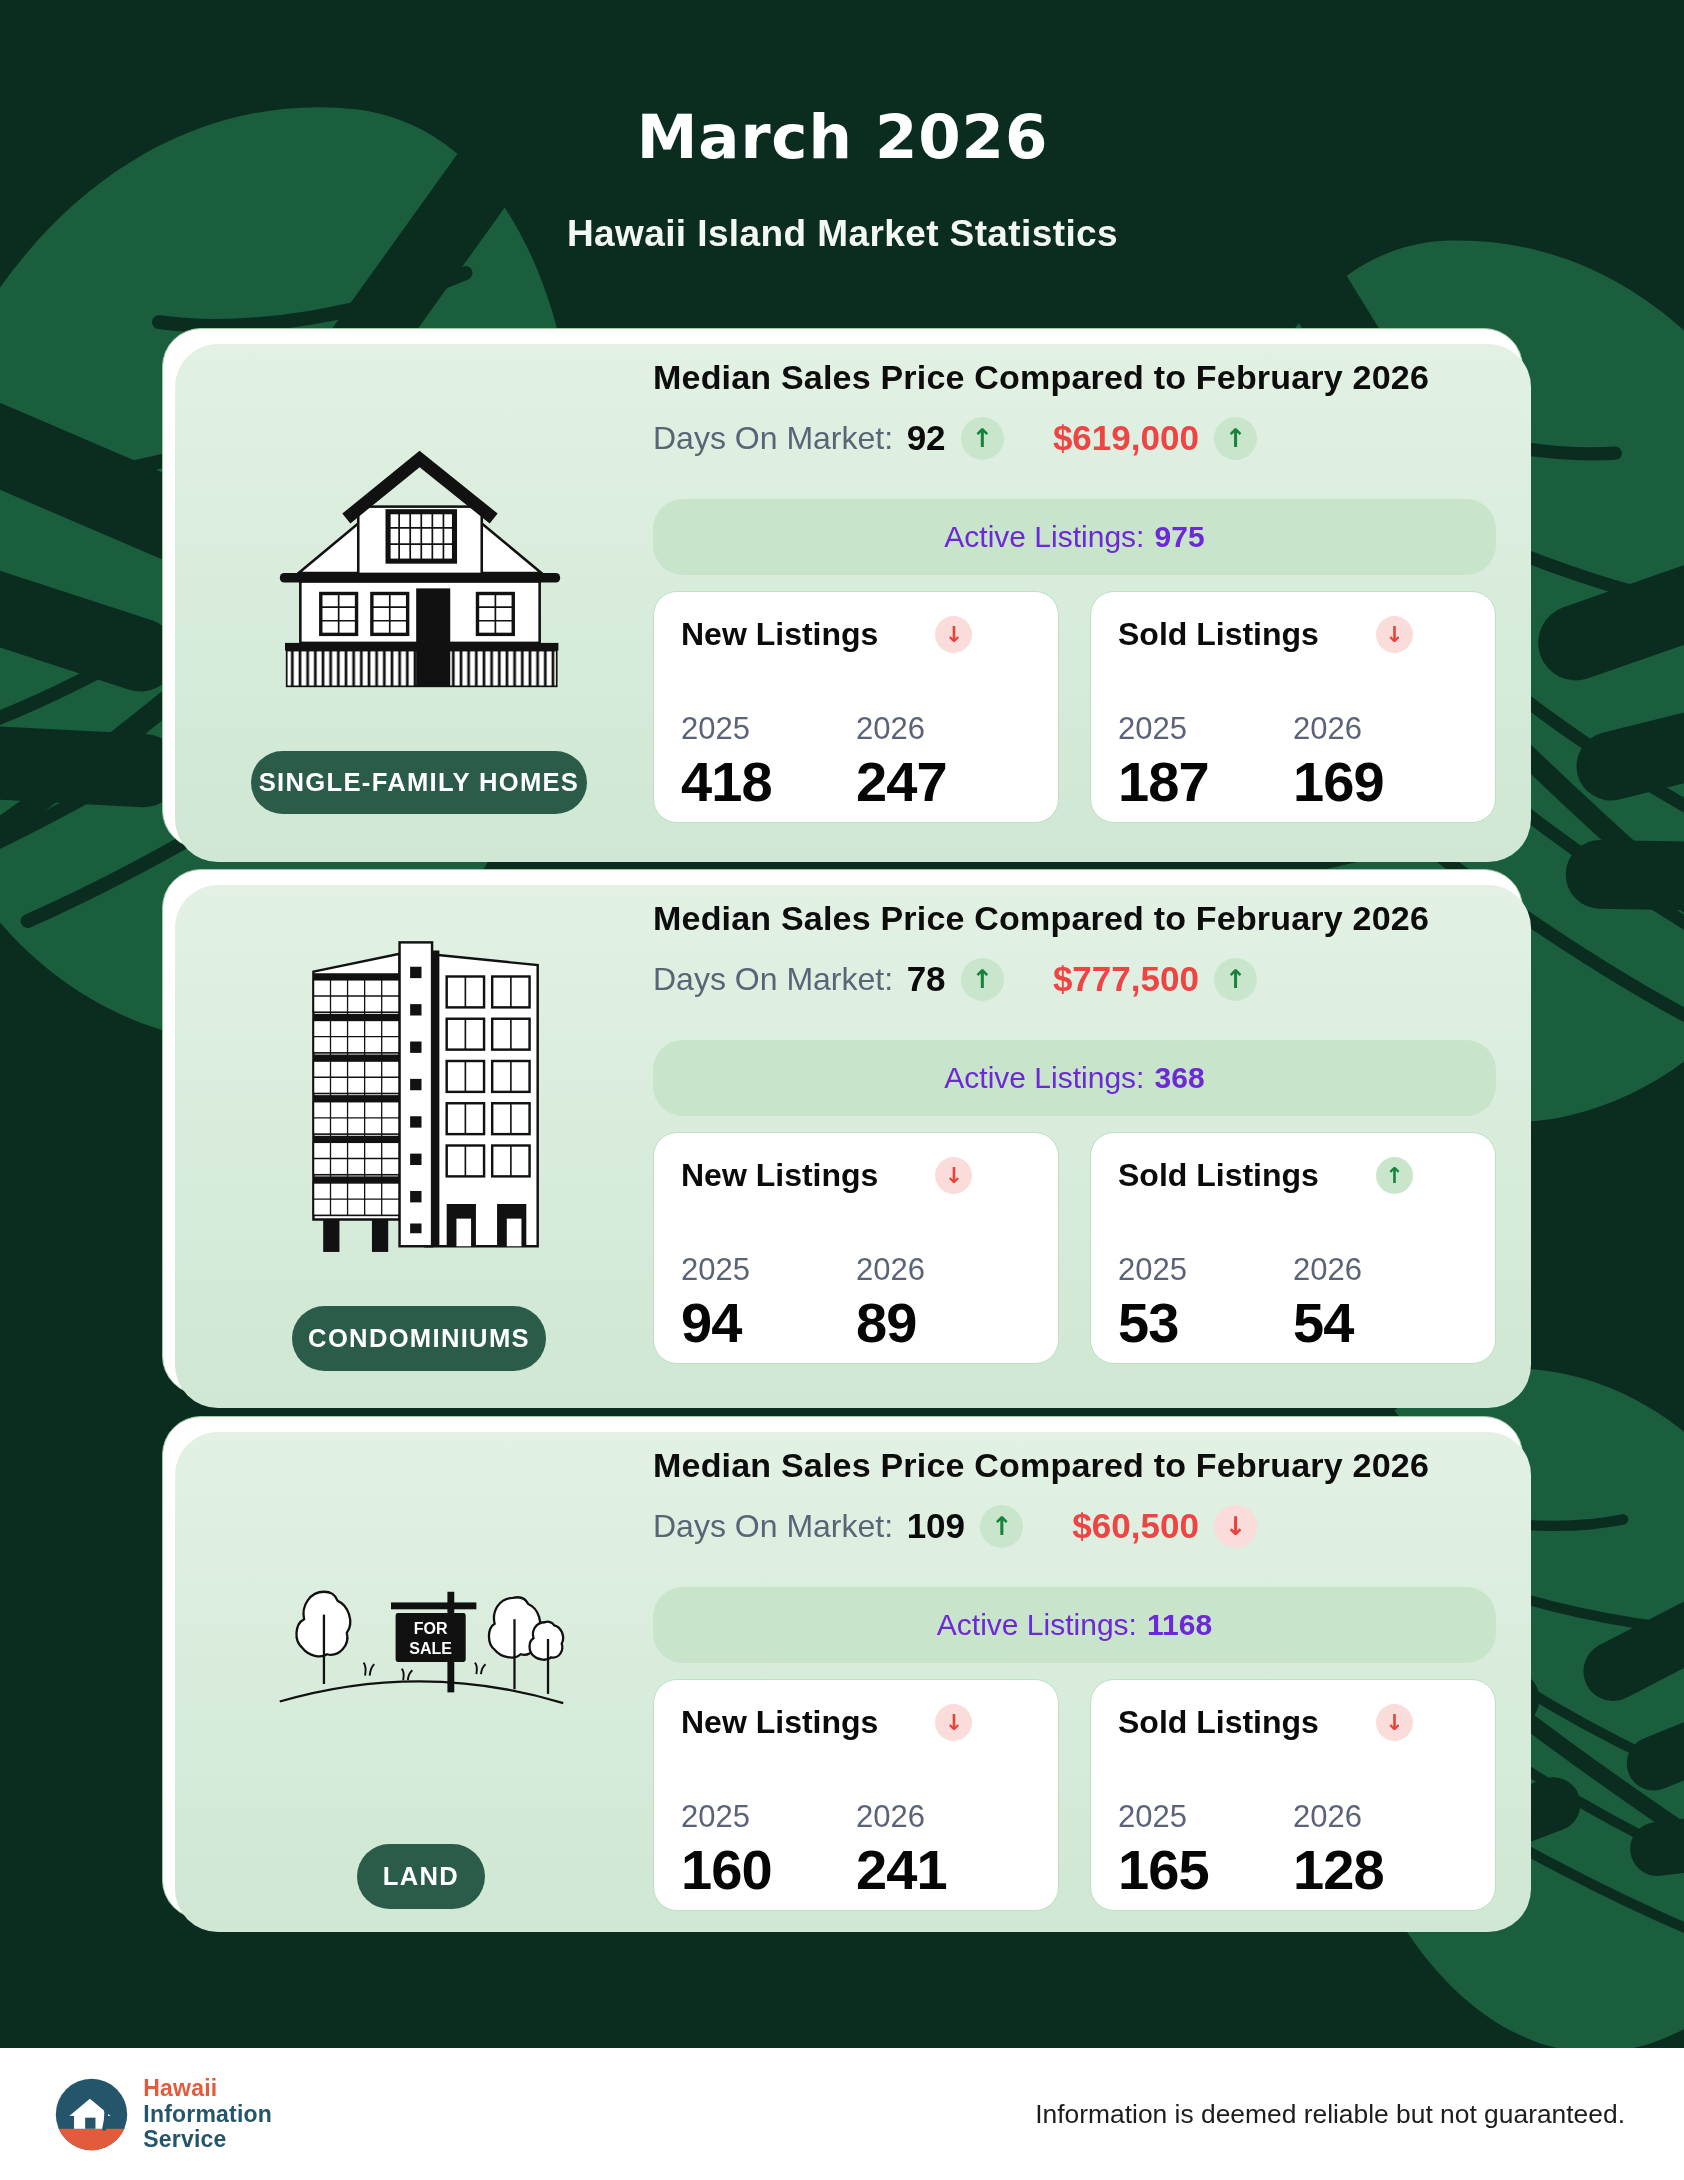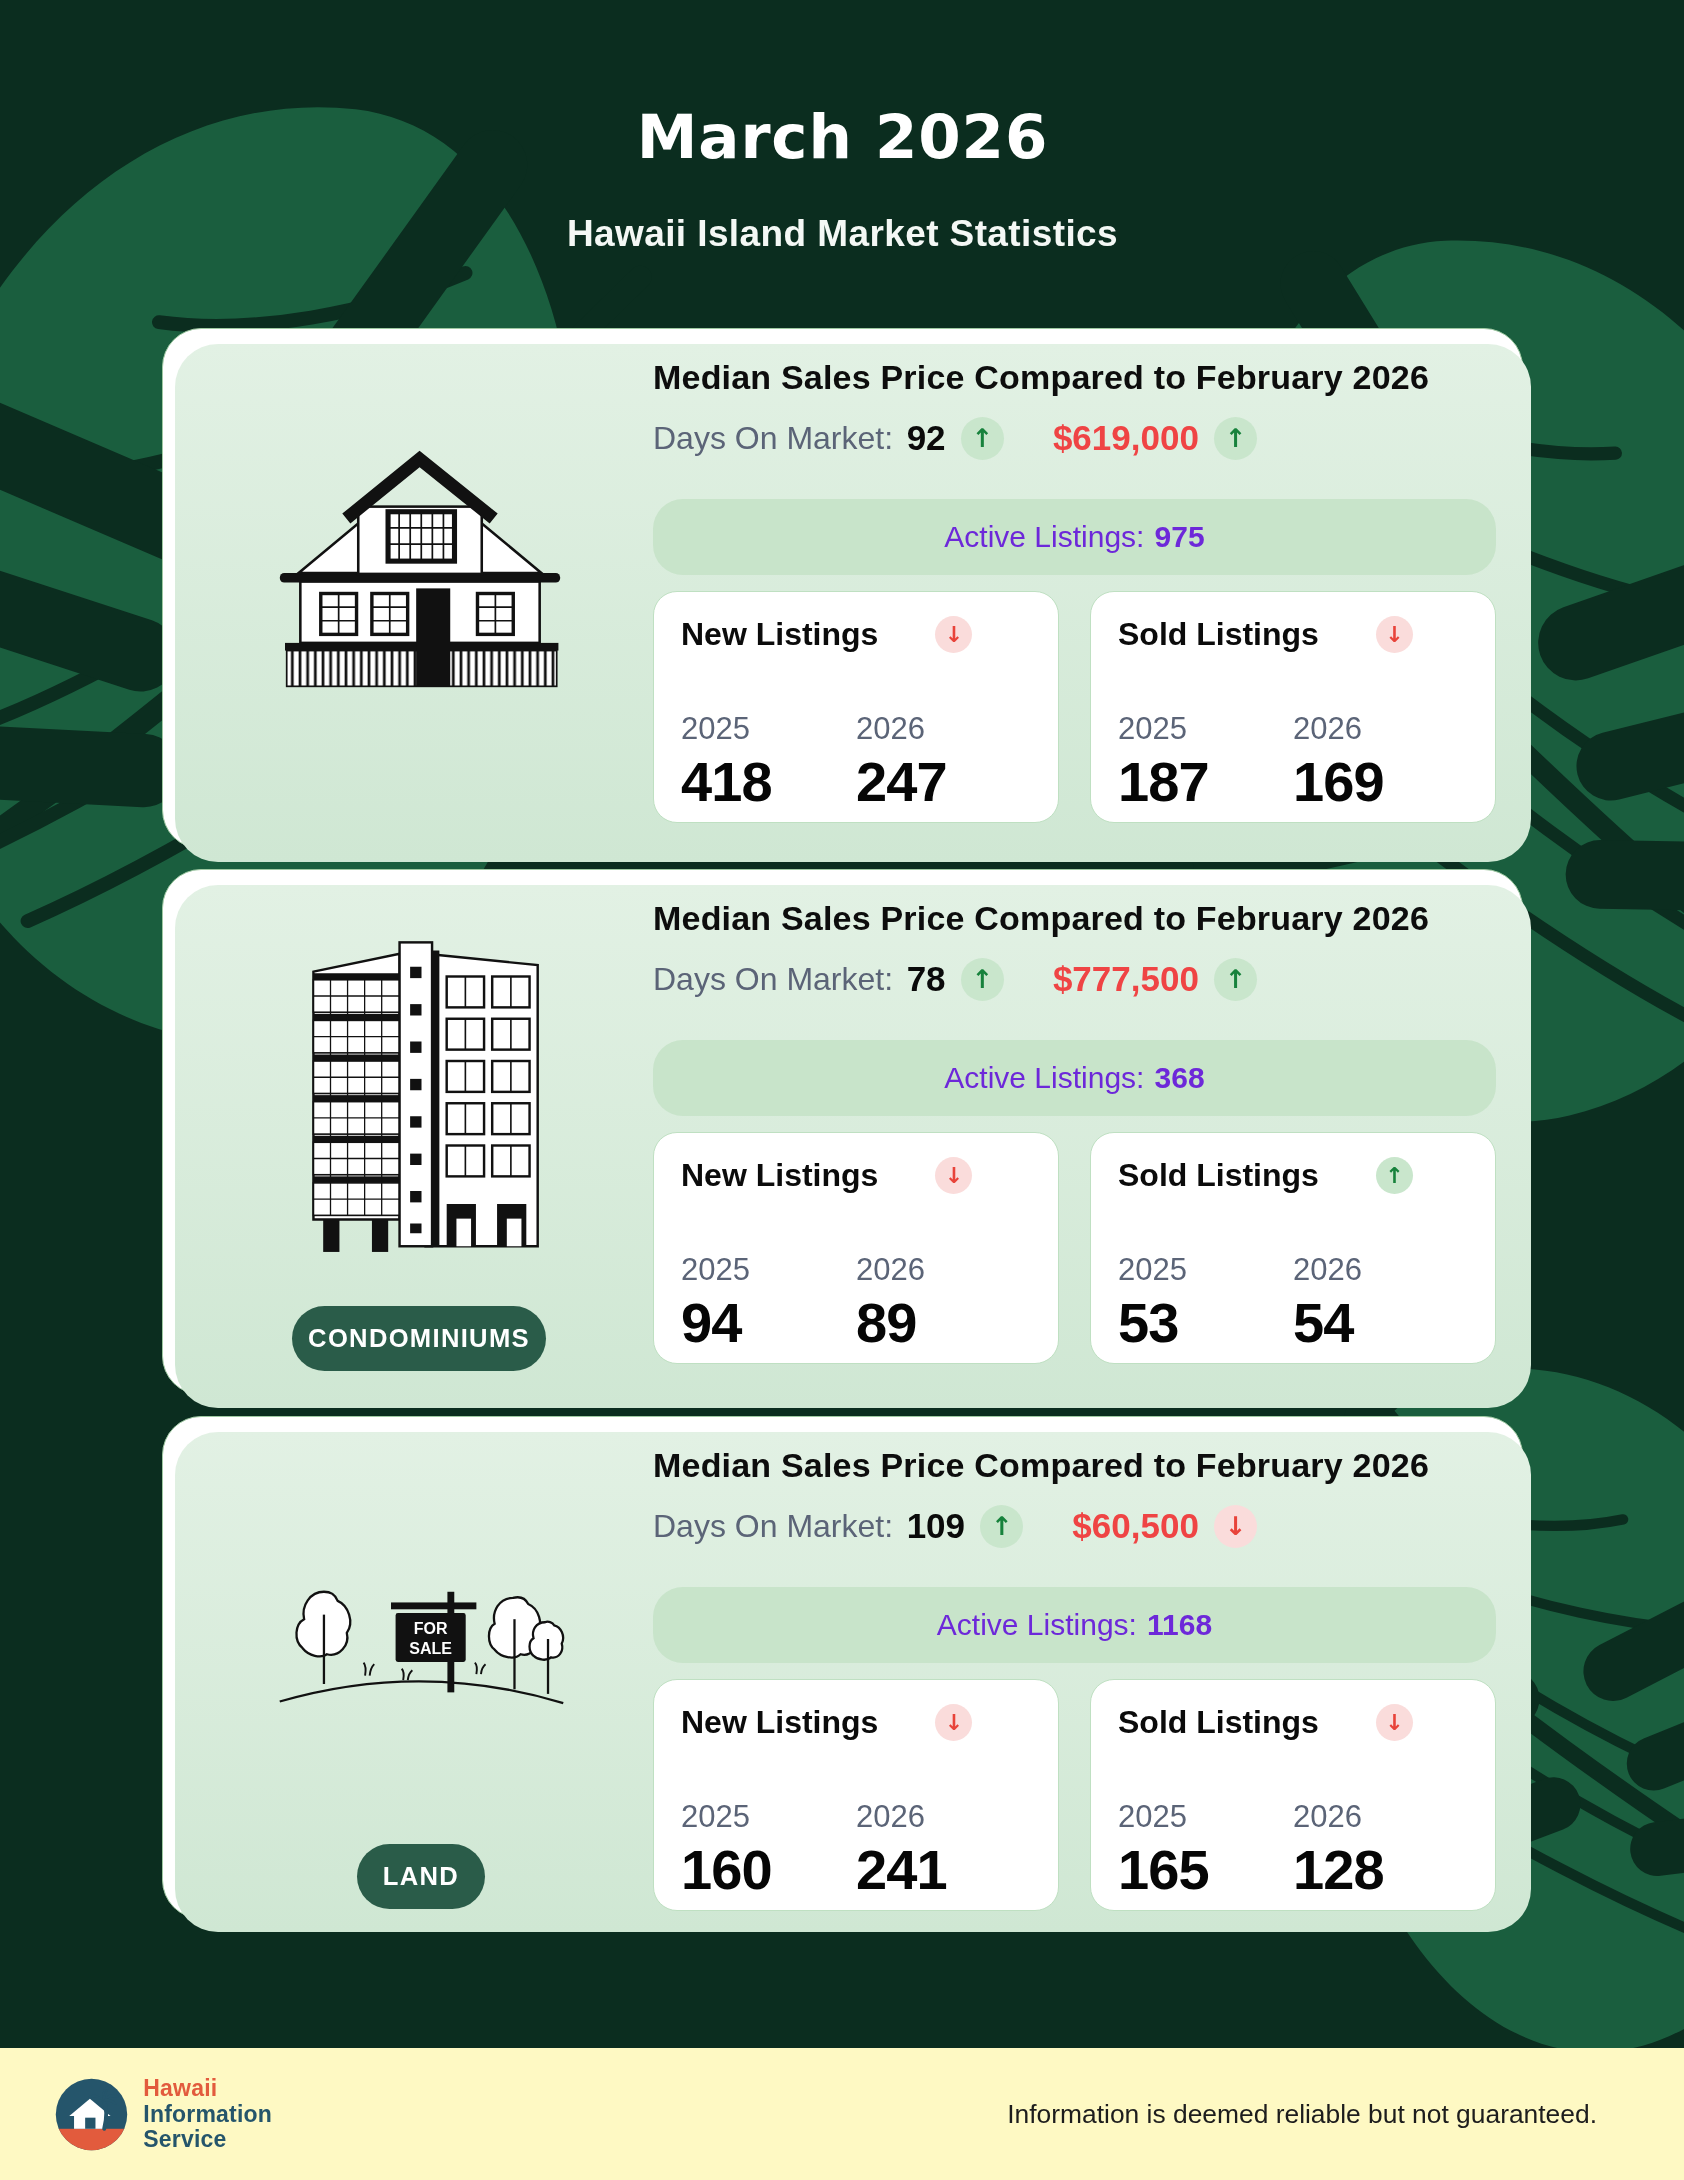--- a/index.html
+++ b/index.html
@@ -70,22 +70,22 @@
   .c1 .icon-art{left:109px;top:118px;width:296px;height:247px;}
   .c2 .icon-art{left:135px;top:61px;width:247px;height:325px;}
   .c3 .icon-art{left:101px;top:158px;width:315px;height:141px;}
   .cat-pill{position:absolute;background:var(--dark-pill);border-radius:34px;color:#ffffff;
     display:flex;align-items:center;justify-content:center;font-weight:700;font-size:25.6px;letter-spacing:1.3px;}
   .c1 .cat-pill{left:88px;top:422px;width:336px;height:63px;}
   .c2 .cat-pill{left:129px;top:436px;width:254px;height:65px;}
   .c3 .cat-pill{left:194px;top:427px;width:128px;height:65px;}
 
   
-  .footer{position:absolute;z-index:3;left:0;right:0;bottom:0;height:133px;background:#fef9c3;
-    display:flex;align-items:center;padding:0 88px 0 55px;}
+  .footer{position:absolute;z-index:3;left:0;right:0;bottom:0;height:133px;background:#ffffff;
+    display:flex;align-items:center;padding:0 60px 0 55px;}
   .logo-wrap{display:flex;align-items:center;gap:15.3px;}
   .brand{font-weight:700;font-size:23px;line-height:1.12;letter-spacing:0.2px;}
   .brand .l1{color:var(--logo-orange);}
   .brand .l2,.brand .l3{color:var(--logo-teal);}
   .disclaimer{margin-left:auto;font-size:26.4px;color:#1d1d1d;}
 
   svg{display:block;}
 </style>
 </head>
 <body>
@@ -163,20 +163,23 @@
       <defs>
         <pattern id="slats" width="9" height="42" patternUnits="userSpaceOnUse">
           <rect width="9" height="42" fill="#fff"></rect>
             <rect x="3" width="3.2" height="42" fill="#111"></rect>
         </pattern>
       </defs>
       <rect x="14" y="230" width="321" height="9" fill="#111"></rect>
       <rect x="16" y="239" width="317" height="42" fill="url(#slats)" stroke="#111" stroke-width="2"></rect>
       <rect x="168" y="166" width="40" height="115" fill="#111"></rect>
     </svg>
+    <div class="cat-pill">
+      <span>SINGLE-FAMILY HOMES</span>
+    </div>
 
     <h2 class="median">Median Sales Price Compared to February 2026</h2>
     <div class="dom-row">
       <span class="dom-label">Days On Market:</span>
       <span class="dom-value">92</span>
       <span class="trend-chip trend-up">↑</span>
       <span class="price">$619,000</span>
       <span class="trend-chip trend-up">↑</span>
     </div>
     <div class="active-pill">

